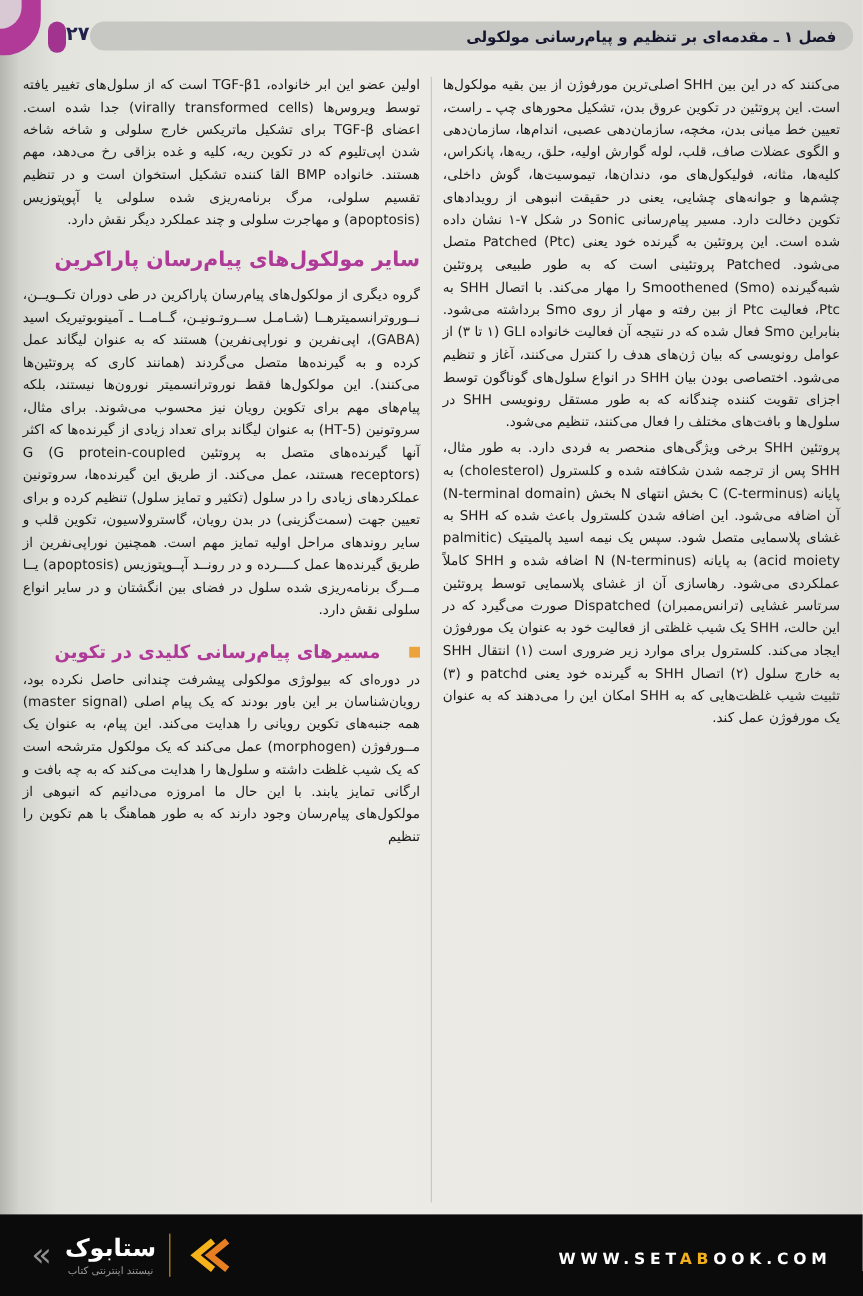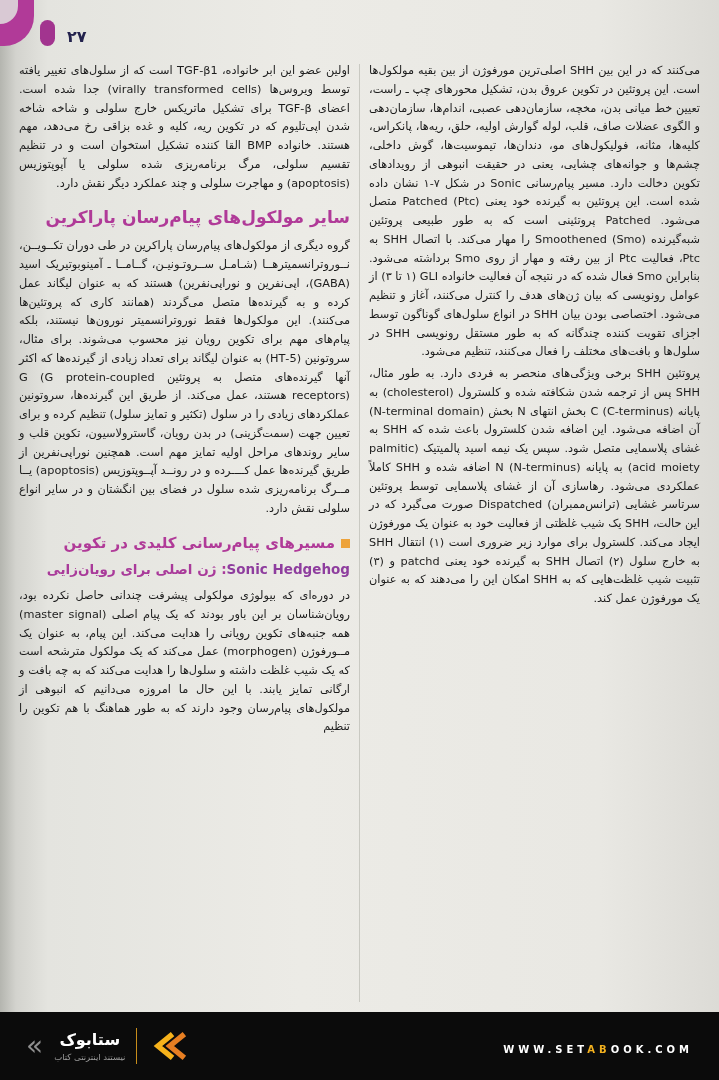--- a/index.html
+++ b/index.html
@@ -12,71 +12,74 @@
   }
 
   
   .corner { position:absolute; top:0; left:0; width:34px; height:46px;
     background:#b13a98; border-bottom-right-radius:30px; }
   .corner-inner { position:absolute; top:0; left:0; width:18px; height:24px;
     background:#d9c9d4; border-bottom-right-radius:18px; }
 
   
   .page-header { position:absolute; top:18px; left:40px; right:8px; height:28px;
-    display:flex; align-items:flex-end; gap:12px; }
+    display:flex; align-items:flex-start; gap:0; }
   .num-pill { width:15px; height:26px; background:#a2348f; border-radius:8px; flex:0 0 auto; }
   .page-num { font-size:16px; font-weight:bold; color:#23224d; flex:0 0 auto; }
   .chapter-pill { flex:1; height:24px; background:#c7c7c3; border-radius:13px;
     display:flex; align-items:center; direction:rtl; padding:0 14px; }
   .chapter-pill span { font-size:12.5px; font-weight:bold; color:#15152e; white-space:nowrap; }
 
   
   .columns { position:absolute; top:58px; right:10px; left:10px; bottom:72px;
     display:flex; direction:rtl; overflow:hidden; }
   .col { flex:1; padding:4px 9px 0; text-align:justify; direction:rtl;
     font-size:11.3px; line-height:1.66; color:#1c1c1c; }
   .col p { margin-bottom:3px; }
   .col-divider { width:1px; background:#c9c9c2; margin:6px 0; flex:0 0 auto; }
 
   .h-pink { color:#b03a98; font-size:17px; font-weight:bold; margin:10px 0 6px; text-align:right; }
   .h-main { color:#b03a98; font-size:15px; font-weight:bold; margin:12px 0 2px;
-    display:flex; align-items:center; gap:6px; text-align:right; }
+    display:flex; align-items:center; gap:24px; text-align:right; }
   .bullet { width:9px; height:9px; background:#eda33b; display:inline-block; flex:0 0 auto; }
   .h-sub { color:#a93a9a; font-size:13.5px; font-weight:bold; margin:2px 0 7px; text-align:right; direction:rtl; }
   .h-sub .latin { color:#8e3d9e; direction:ltr; unicode-bidi:embed; }
 
   
   .footer { position:absolute; bottom:0; left:0; width:719px; height:68px; background:#0b0b0b;
     display:flex; align-items:center; justify-content:space-between; padding:0 26px; }
   .footer-text { text-align:right; color:#ffffff; }
   .store-title { font-size:15px; font-weight:bold; direction:rtl; }
-  .site-url { margin-top:6px; font-size:10px; font-weight:bold; letter-spacing:4px;
+  .site-url { margin-top:6px; font-size:13px; font-weight:bold; letter-spacing:4px;
     direction:ltr; color:#ffffff; }
   .url-accent { color:#f2b01e; }
 
   .logo-group { display:flex; align-items:center; gap:11px; }
   .chev { color:#8f8f8f; font-size:28px; line-height:1; }
   .logo-text { display:flex; flex-direction:column; align-items:center; }
-  .logo-title { color:#ffffff; font-size:16px; font-weight:bold; direction:rtl; }
+  .logo-title { color:#ffffff; font-size:20px; font-weight:bold; direction:rtl; }
   .logo-sub { color:#9b9b9b; font-size:8.5px; margin-top:3px; direction:rtl; }
   .logo-divider { width:1px; height:36px; background:#e9a51f; opacity:.85; }
   .emblem { width:40px; height:32px; }
 </style>
 </head>
 <body>
 
 <div class="scan">
 
   <div class="corner">
     <div class="corner-inner"></div>
   </div>
 
   <header class="page-header">
     <span class="num-pill"></span>
     <span class="page-num">۲۷</span>
+    <div class="chapter-pill">
+      <span>فصل ۱ ـ مقدمه‌ای بر تنظیم و پیام‌رسانی مولکولی</span>
+    </div>
   </header>
 
   <main class="columns">
 
     <section class="col">
       <p>می‌کنند که در این بین SHH اصلی‌ترین مورفوژن از بین بقیه مولکول‌ها است. این پروتئین در تکوین عروق بدن، تشکیل محورهای چپ ـ راست، تعیین خط میانی بدن، مخچه، سازمان‌دهی عصبی، اندام‌ها، سازمان‌دهی و الگوی عضلات صاف، قلب، لوله گوارش اولیه، حلق، ریه‌ها، پانکراس، کلیه‌ها، مثانه، فولیکول‌های مو، دندان‌ها، تیموسیت‌ها، گوش داخلی، چشم‌ها و جوانه‌های چشایی، یعنی در حقیقت انبوهی از رویدادهای تکوین دخالت دارد. مسیر پیام‌رسانی Sonic در شکل ۷-۱ نشان داده شده است. این پروتئین به گیرنده خود یعنی Patched (Ptc) متصل می‌شود. Patched پروتئینی است که به طور طبیعی پروتئین شبه‌گیرنده Smoothened (Smo) را مهار می‌کند. با اتصال SHH به Ptc، فعالیت Ptc از بین رفته و مهار از روی Smo برداشته می‌شود. بنابراین Smo فعال شده که در نتیجه آن فعالیت خانواده GLI (۱ تا ۳) از عوامل رونویسی که بیان ژن‌های هدف را کنترل می‌کنند، آغاز و تنظیم می‌شود. اختصاصی بودن بیان SHH در انواع سلول‌های گوناگون توسط اجزای تقویت کننده چندگانه که به طور مستقل رونویسی SHH در سلول‌ها و بافت‌های مختلف را فعال می‌کنند، تنظیم می‌شود.</p>
       <p>پروتئین SHH برخی ویژگی‌های منحصر به فردی دارد. به طور مثال، SHH پس از ترجمه شدن شکافته شده و کلسترول (cholesterol) به پایانه C (C-terminus) بخش انتهای N بخش (N-terminal domain) آن اضافه می‌شود. این اضافه شدن کلسترول باعث شده که SHH به غشای پلاسمایی متصل شود. سپس یک نیمه اسید پالمیتیک (palmitic acid moiety) به پایانه N (N-terminus) اضافه شده و SHH کاملاً عملکردی می‌شود. رهاسازی آن از غشای پلاسمایی توسط پروتئین سرتاسر غشایی (ترانس‌ممبران) Dispatched صورت می‌گیرد که در این حالت، SHH یک شیب غلظتی از فعالیت خود به عنوان یک مورفوژن ایجاد می‌کند. کلسترول برای موارد زیر ضروری است (۱) انتقال SHH به خارج سلول (۲) اتصال SHH به گیرنده خود یعنی patchd و (۳) تثبیت شیب غلظت‌هایی که به SHH امکان این را می‌دهند که به عنوان یک مورفوژن عمل کند.</p>
     </section>
 
     <div class="col-divider"></div>
@@ -86,21 +89,20 @@
 
       <h3 class="h-pink">سایر مولکول‌های پیام‌رسان پاراکرین</h3>
 
       <p>گروه دیگری از مولکول‌های پیام‌رسان پاراکرین در طی دوران تکــویــن، نــوروترانسمیترهــا (شـامـل ســروتـونیـن، گــامــا ـ آمینوبوتیریک اسید (GABA)، اپی‌نفرین و نوراپی‌نفرین) هستند که به عنوان لیگاند عمل کرده و به گیرنده‌ها متصل می‌گردند (همانند کاری که پروتئین‌ها می‌کنند). این مولکول‌ها فقط نوروترانسمیتر نورون‌ها نیستند، بلکه پیام‌های مهم برای تکوین رویان نیز محسوب می‌شوند. برای مثال، سروتونین (5-HT) به عنوان لیگاند برای تعداد زیادی از گیرنده‌ها که اکثر آنها گیرنده‌های متصل به پروتئین G (G protein-coupled receptors) هستند، عمل می‌کند. از طریق این گیرنده‌ها، سروتونین عملکردهای زیادی را در سلول (تکثیر و تمایز سلول) تنظیم کرده و برای تعیین جهت (سمت‌گزینی) در بدن رویان، گاسترولاسیون، تکوین قلب و سایر روندهای مراحل اولیه تمایز مهم است. همچنین نوراپی‌نفرین از طریق گیرنده‌ها عمل کــــرده و در رونــد آپــوپتوزیس (apoptosis) یــا مــرگ برنامه‌ریزی شده سلول در فضای بین انگشتان و در سایر انواع سلولی نقش دارد.</p>
 
       <h2 class="h-main">
         <span class="bullet"></span>
         <span>مسیرهای پیام‌رسانی کلیدی در تکوین</span>
       </h2>
 
-      <h3 class="h-sub"><span class="latin">Sonic Hedgehog</span><span>: ژن اصلی برای رویان‌زایی</span></h3>
 
       <p>در دوره‌ای که بیولوژی مولکولی پیشرفت چندانی حاصل نکرده بود، رویان‌شناسان بر این باور بودند که یک پیام اصلی (master signal) همه جنبه‌های تکوین رویانی را هدایت می‌کند. این پیام، به عنوان یک مــورفوژن (morphogen) عمل می‌کند که یک مولکول مترشحه است که یک شیب غلظت داشته و سلول‌ها را هدایت می‌کند که به چه بافت و ارگانی تمایز یابند. با این حال ما امروزه می‌دانیم که انبوهی از مولکول‌های پیام‌رسان وجود دارند که به طور هماهنگ با هم تکوین را تنظیم</p>
     </section>
 
   </main>
 
   <footer class="footer">
 
     <div class="logo-group">
       <span class="chev">«</span>

